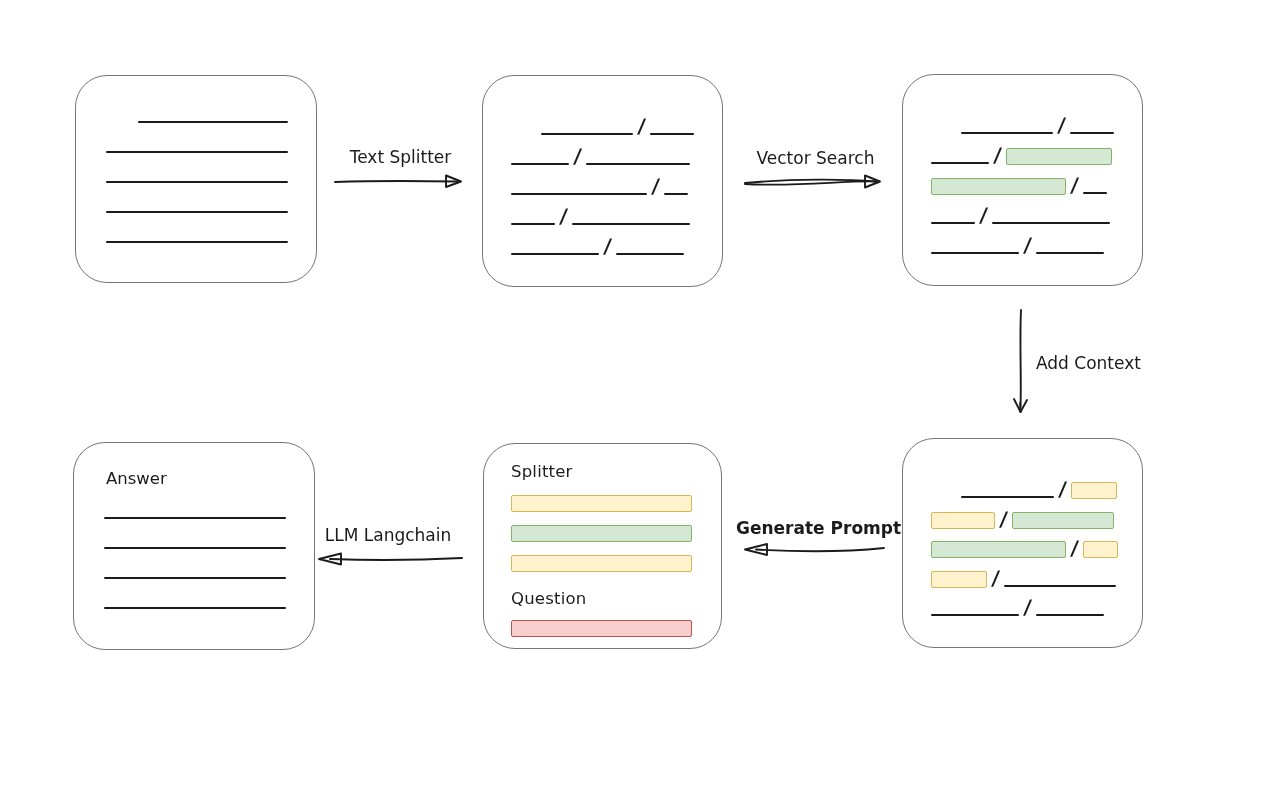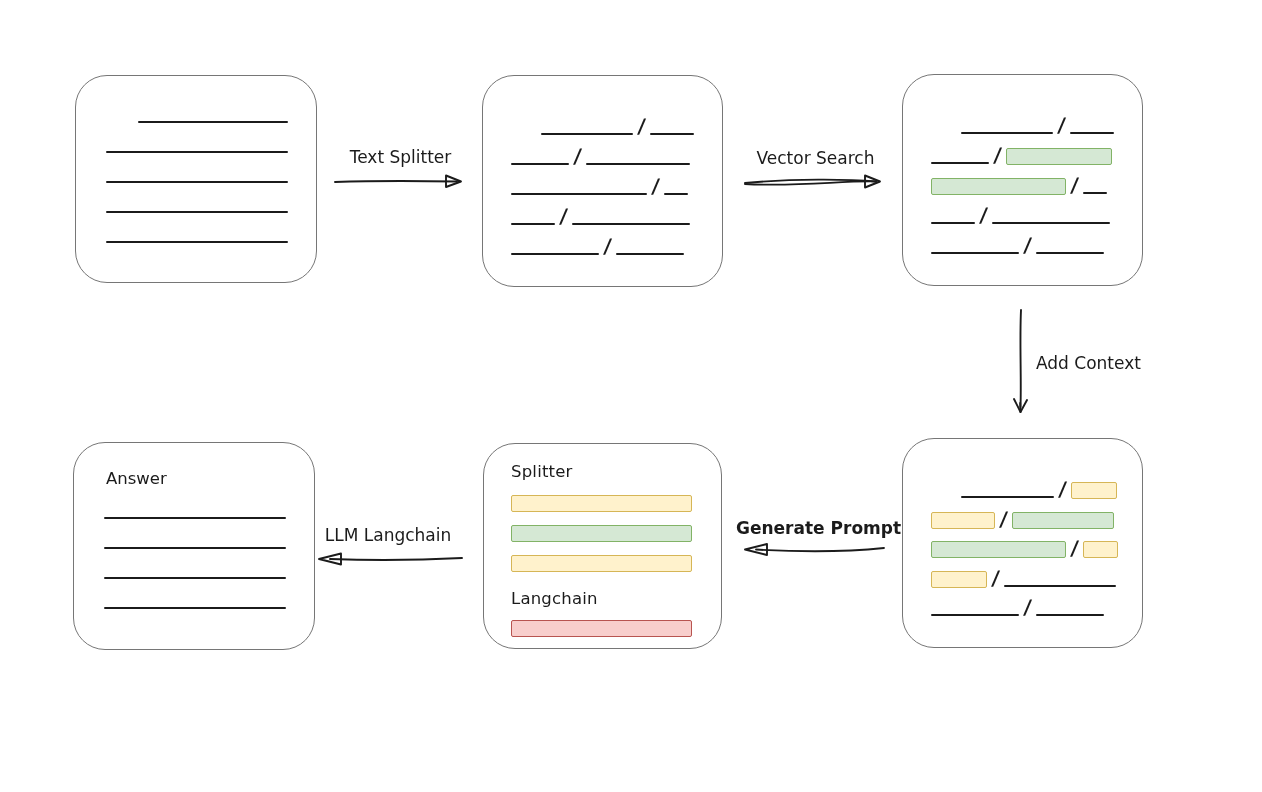--- a/index.html
+++ b/index.html
@@ -151,21 +151,21 @@
   </div>
 
   <div class="node" style="left:483px;top:443px;width:239px;height:206px;">
     <div class="prompt-content">
       <div class="box-title">Splitter</div>
       <div>
           <div class="bar yellow"></div>
           <div class="bar green"></div>
           <div class="bar yellow"></div>
         </div>
-      <div class="box-title q-title">Langchain</div>
+      <div class="box-title q-title">Question</div>
       <div class="q-bars">
           <div class="bar red"></div>
         </div>
     </div>
   </div>
 
   <div class="node" style="left:73px;top:442px;width:242px;height:208px;">
     <div class="answer-title">Answer</div>
     <div class="doc-lines answer-lines">
         <div class="doc-line" style="width: 182px;"></div>

